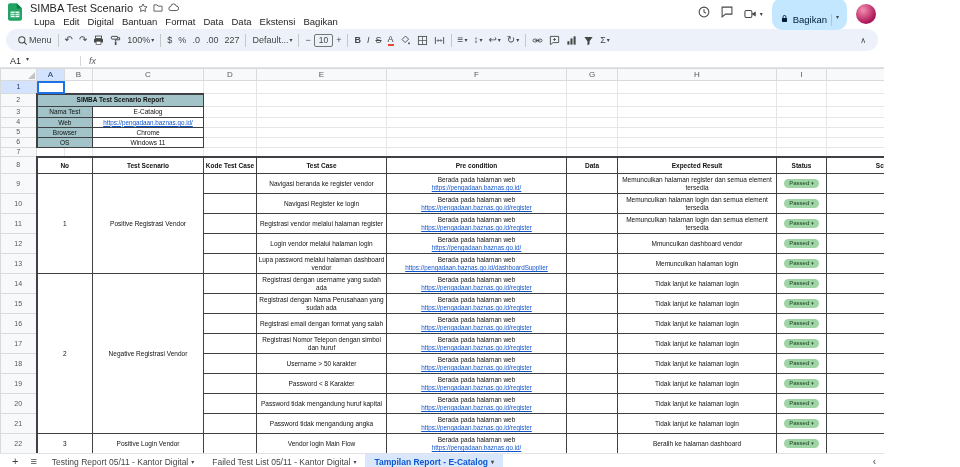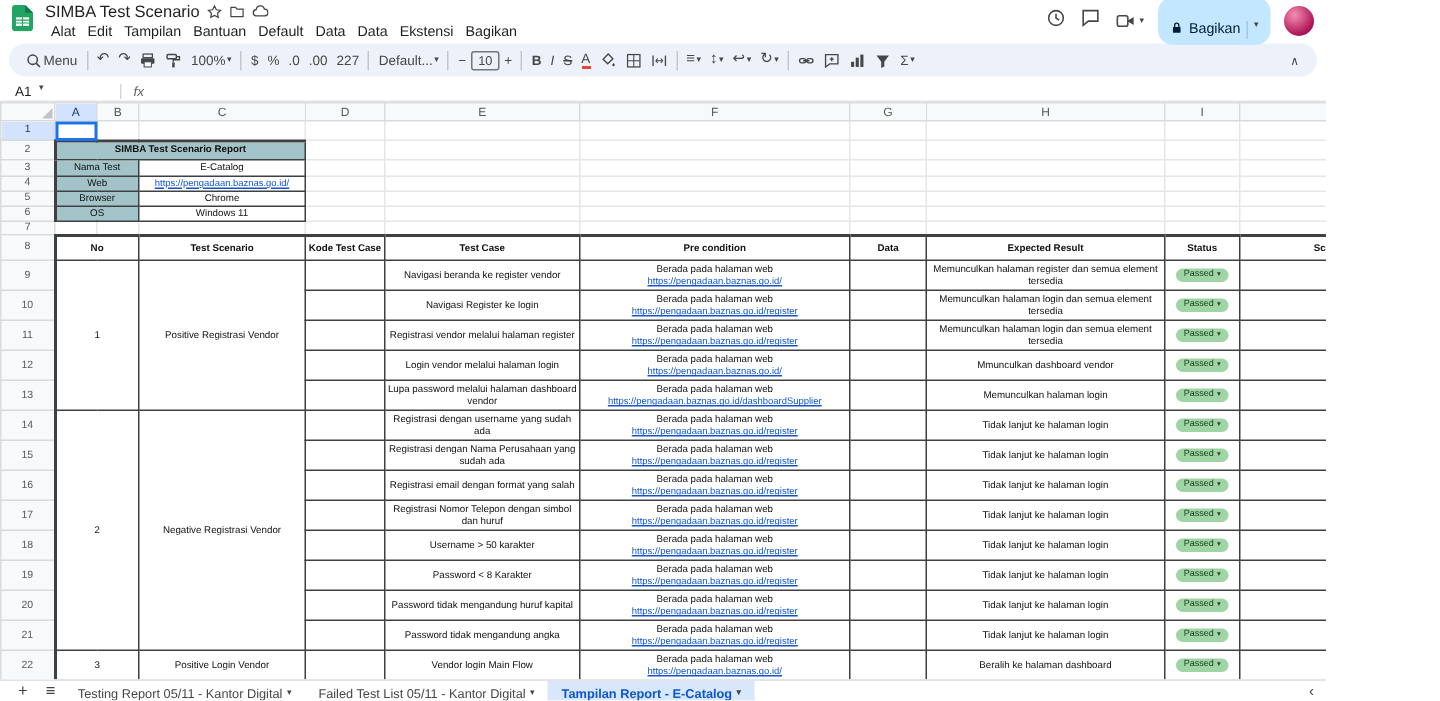--- a/index.html
+++ b/index.html
@@ -100,25 +100,25 @@
               <path d="M1.5 3h5l1.5 2h6.5v8h-13z" fill="none" stroke="#444746" stroke-width="1.3"></path>
             </svg>
         </span>
         <span>
           <svg viewBox="0 0 16 16" width="11" height="11">
               <path d="M4.5 12.5a3 3 0 01-.4-6A4 4 0 0112 6a2.8 2.8 0 01.5 6.4z" fill="none" stroke="#444746" stroke-width="1.3"></path>
             </svg>
         </span>
       </div>
       <div class="menusrow">
-        <span class="menuitem">Alat</span>
+        <span class="menuitem">Lupa</span>
         <span class="menuitem">Edit</span>
-        <span class="menuitem">Tampilan</span>
+        <span class="menuitem">Digital</span>
         <span class="menuitem">Bantuan</span>
-        <span class="menuitem">Default</span>
+        <span class="menuitem">Format</span>
         <span class="menuitem">Data</span>
         <span class="menuitem">Data</span>
         <span class="menuitem">Ekstensi</span>
         <span class="menuitem">Bagikan</span>
       </div>
     </div>
     <div class="topright">
       <span>
         <svg viewBox="0 0 20 20" width="14" height="14">
             <circle cx="10" cy="10" r="7" fill="none" stroke="#444746" stroke-width="1.5"></circle>

